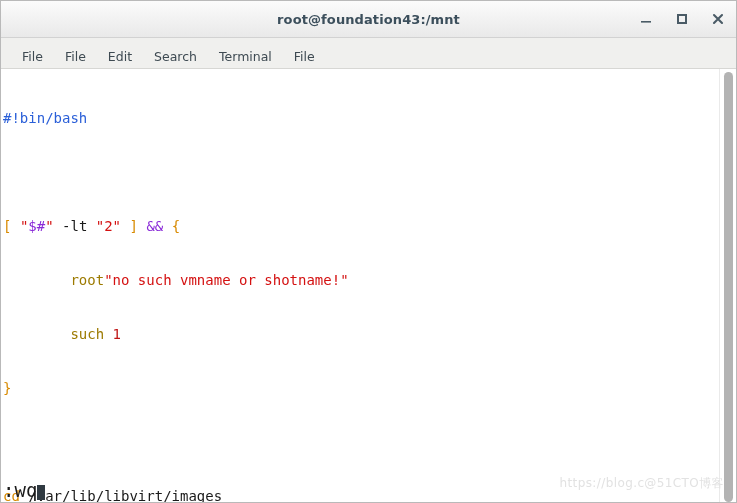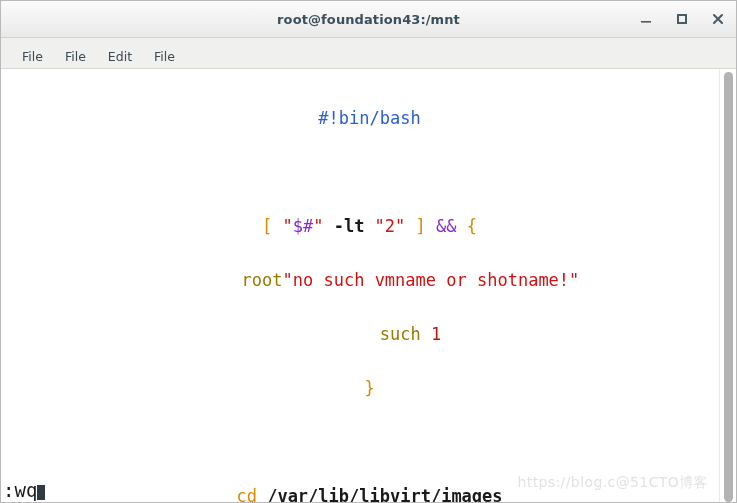--- a/index.html
+++ b/index.html
@@ -87,36 +87,35 @@
     overflow: hidden;
   }
   #terminal-body {
     position: absolute;
     left: 0;
     top: 0;
     right: 0;
     bottom: 0;
     padding: 4px 0 5px 2px;
     font-family: "DejaVu Sans Mono", monospace;
-    font-size: 17px;
+    font-size: 14px;
     line-height: 18px;
     white-space: pre;
     color: #1a1a1a;
     overflow: hidden;
-    text-align: center;
   }
   .tline { height: 18px; }
   
   .c-comment  { color: #2a5fd8; }
   .c-string   { color: #d41111; }
   .c-var      { color: #8a2bd8; }
   .c-keyword  { color: #9c7a00; }
   .c-builtin  { color: #d88a00; }
   .c-number   { color: #c01616; }
-  .c-plain    { color: #1a1a1a; font-weight: bold; }
+  .c-plain    { color: #1a1a1a; }
   .cursor-block {
     display: inline-block;
     width: 8px;
     height: 15px;
     background: #303a42;
     vertical-align: -3px;
   }
   #status-line {
     position: absolute;
     left: 2px;
@@ -142,24 +141,24 @@
     left: 4px;
     top: 3px;
     width: 9px;
     height: 430px;
     border-radius: 5px;
     background: #b3b3b3;
   }
   
   #watermark {
     position: absolute;
-    right: 28px;
+    right: 12px;
     bottom: 10px;
     font-family: "DejaVu Sans", sans-serif;
-    font-size: 14px;
+    font-size: 12px;
     color: #e2e2e2;
     user-select: none;
     white-space: nowrap;
     letter-spacing: 0.4px;
   }
 </style>
 </head>
 <body>
 
 <div id="window">
@@ -182,20 +181,22 @@
             <path d="M3 3 L11 11 M11 3 L3 11" stroke="#4a5b66" stroke-width="2.1" stroke-linecap="round"></path>
           </svg>
       </div>
     </div>
   </div>
 
   <div id="menubar">
     <div class="menu-item">File</div>
     <div class="menu-item">File</div>
     <div class="menu-item">Edit</div>
+    <div class="menu-item">Search</div>
+    <div class="menu-item">Terminal</div>
     <div class="menu-item">File</div>
   </div>
 
   <div id="terminal-area">
 
     <div id="terminal-body">
       <div class="tline"><span class="c-comment">#!bin/bash</span></div>
       <div class="tline">&nbsp;</div>
       <div class="tline"><span class="c-builtin">[</span><span class="c-plain"> </span><span class="c-string">"</span><span class="c-var">$#</span><span class="c-string">"</span><span class="c-plain"> -lt </span><span class="c-string">"2"</span><span class="c-plain"> </span><span class="c-builtin">]</span><span class="c-plain"> </span><span class="c-var">&amp;&amp;</span><span class="c-plain"> </span><span class="c-builtin">{</span></div>
       <div class="tline"><span class="c-plain">        </span><span class="c-keyword">root</span><span class="c-string">"no such vmname or shotname!"</span></div>

